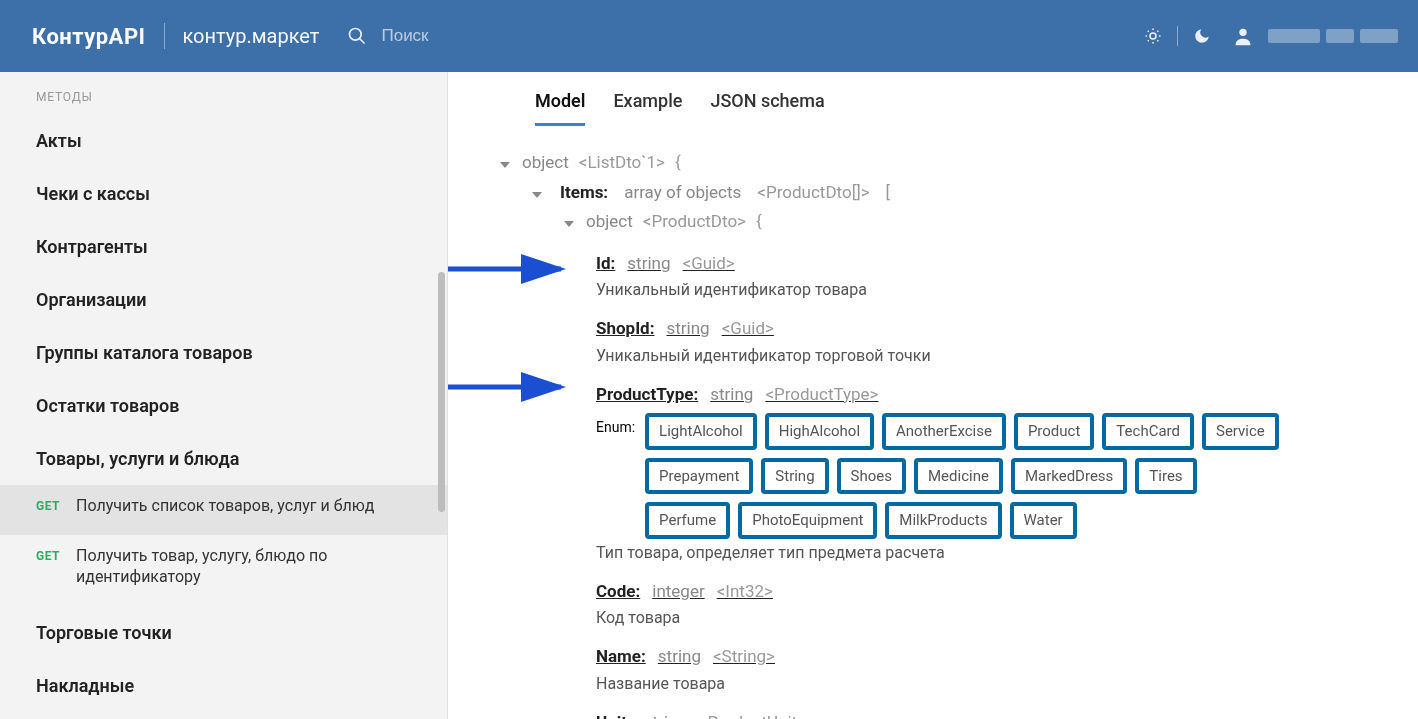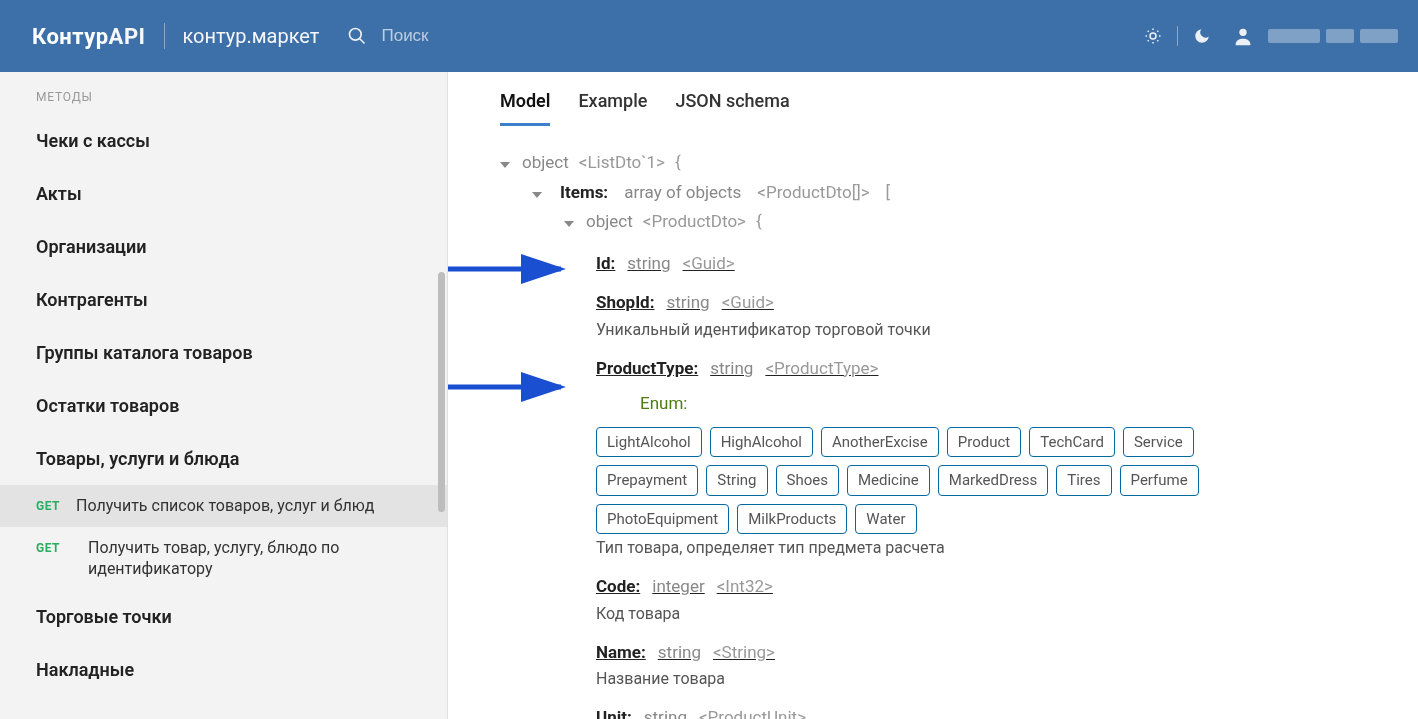--- a/index.html
+++ b/index.html
@@ -18,46 +18,46 @@
   .theme-icon { display:inline-flex; align-items:center; justify-content:center; width:28px; height:28px; color:#fff; opacity:.9; }
   .theme-icon svg { width:18px; height:18px; }
   .user-icon { width: 22px; height: 22px; fill: #fff; opacity: .9; margin-left:10px;}
   .user-blur { display:flex; gap:6px; margin-left:8px; }
   .user-blur span { display:inline-block; height:14px; background: rgba(255,255,255,.35); border-radius:2px; }
 
   .layout { display: flex; height: calc(719px - 56px); }
   .sidebar { width: 448px; background: #f3f3f3; overflow-y: auto; border-right: 1px solid #e0e0e0; padding-top: 14px; padding-bottom: 20px; position:relative;}
   .sidebar-section-title { color: #999; font-size: 12px; letter-spacing: .8px; padding: 4px 36px 10px; text-transform: uppercase; }
   .nav-item { padding: 16px 36px; font-size: 18px; font-weight: 600; color: #222; cursor: pointer; }
-  .nav-sub { padding: 10px 36px 10px 36px; font-size: 16px; color: #333; cursor: pointer; display:flex; align-items:flex-start; gap:16px; line-height:1.35;}
+  .nav-sub { padding: 10px 36px 18px 36px; font-size: 16px; color: #333; cursor: pointer; display:flex; align-items:flex-start; gap:16px; line-height:1.35;}
   .nav-sub.active { background: #e3e3e3; }
   .http-get { color: #27ae60; font-size: 12px; font-weight: 700; letter-spacing:.5px; flex-shrink:0; margin-top:3px; }
   .scroller { position:absolute; right:2px; top:200px; width:7px; height:240px; background:#bdbdbd; border-radius:4px;}
 
   .main { flex: 1; padding: 18px 0 0 52px; overflow: hidden; position: relative; }
   .tabs { display: flex; gap: 28px; font-size: 18px; color: #333; }
   .tab { padding-bottom: 12px; cursor: pointer; font-weight: 500; }
-  .tab.active { font-weight: 600; border-bottom: 3px solid #3d7fcb; color:#111;}
+  .tab.active { font-weight: 600; border-bottom: 3px solid #3d7fcb; color:#111;margin-left:35px;}
   .model-tree { margin-top: 22px; font-size: 17px; line-height: 1.5; }
   .row { display:flex; align-items:baseline; flex-wrap:wrap; gap: 10px; padding: 2px 0;}
   .lvl1 { margin-left: 0; }
   .lvl2 { margin-left: 32px; gap: 16px; }
   .lvl3 { margin-left: 64px; }
   .tri { display:inline-block; width:0; height:0; border-left:5px solid transparent; border-right:5px solid transparent; border-top:6px solid #888; margin-right:2px; vertical-align:middle;}
   .kw { color: #888; }
   .typeref { color: #999; }
   .brace { color: #999; }
   .fname { font-weight: 700; color: #222; }
   .desc { color: #555; font-size: 16px; margin-top:2px;}
   .field-block { margin-left: 96px; margin-top: 14px; }
   .field-head { display:flex; align-items:flex-start; gap:12px; flex-wrap:wrap;text-decoration:underline;}
   .enum-row { display:flex; align-items:flex-start; gap:10px; margin-top:6px; flex-wrap:wrap; max-width: 720px;}
-  .enum-label { color:#4d7c0f; font-size:17px; margin-top:4px;margin-left:44px; }
+  .enum-label { color:#000000; font-size:14px; margin-top:4px; }
   .enum-vals { display:flex; flex-wrap:wrap; gap:8px; max-width: 640px;}
-  .tag { border:1px solid #0369a1; border-radius:4px; padding:3px 10px; font-size:15px; color:#555; background:#fff; }
+  .tag { border:4px solid #0369a1; border-radius:4px; padding:3px 10px; font-size:15px; color:#555; background:#fff; }
   .arrow { position:absolute; left:-22px; }
   .arrow.a1 { top: 182px; }
   .arrow.a2 { top: 300px; }
 </style>
 </head>
 <body>
 
 <div class="header">
   <div class="logo">
     <b>Контур</b>
@@ -94,35 +94,35 @@
         <span style="width:28px"></span>
         <span style="width:38px"></span>
     </div>
   </div>
 </div>
 
 <div class="layout">
 
   <div class="sidebar">
     <div class="sidebar-section-title">МЕТОДЫ</div>
+    <div class="nav-item">Акты</div>
     <div class="nav-item">Чеки с кассы</div>
-    <div class="nav-item">Акты</div>
+    <div class="nav-item">Контрагенты</div>
     <div class="nav-item">Организации</div>
-    <div class="nav-item">Контрагенты</div>
     <div class="nav-item">Группы каталога товаров</div>
     <div class="nav-item">Остатки товаров</div>
     <div class="nav-item">Товары, услуги и блюда</div>
 
     <div class="nav-sub active">
       <span class="http-get">GET</span>
       <span>Получить список товаров, услуг и блюд</span>
     </div>
     <div class="nav-sub">
       <span class="http-get">GET</span>
-      <span style="max-width:320px;margin-left:12px;">Получить товар, услугу, блюдо по идентификатору</span>
+      <span style="max-width:320px;">Получить товар, услугу, блюдо по идентификатору</span>
     </div>
 
     <div class="nav-item">Торговые точки</div>
     <div class="nav-item">Накладные</div>
     <div class="scroller"></div>
   </div>
 
   <div class="main">
 
     <svg class="arrow a1" width="150" height="30">
@@ -168,20 +168,21 @@
         <span class="typeref">&lt;ProductDto&gt;</span>
         <span class="brace">{</span>
       </div>
 
       <div class="field-block">
         <div class="field-head">
           <span class="fname">Id:</span>
           <span class="kw">string</span>
           <span class="typeref">&lt;Guid&gt;</span>
         </div>
+        <div class="desc">Уникальный идентификатор товара</div>
       </div>
 
       <div class="field-block">
         <div class="field-head">
           <span class="fname">ShopId:</span>
           <span class="kw">string</span>
           <span class="typeref">&lt;Guid&gt;</span>
         </div>
         <div class="desc">Уникальный идентификатор торговой точки</div>
       </div>

